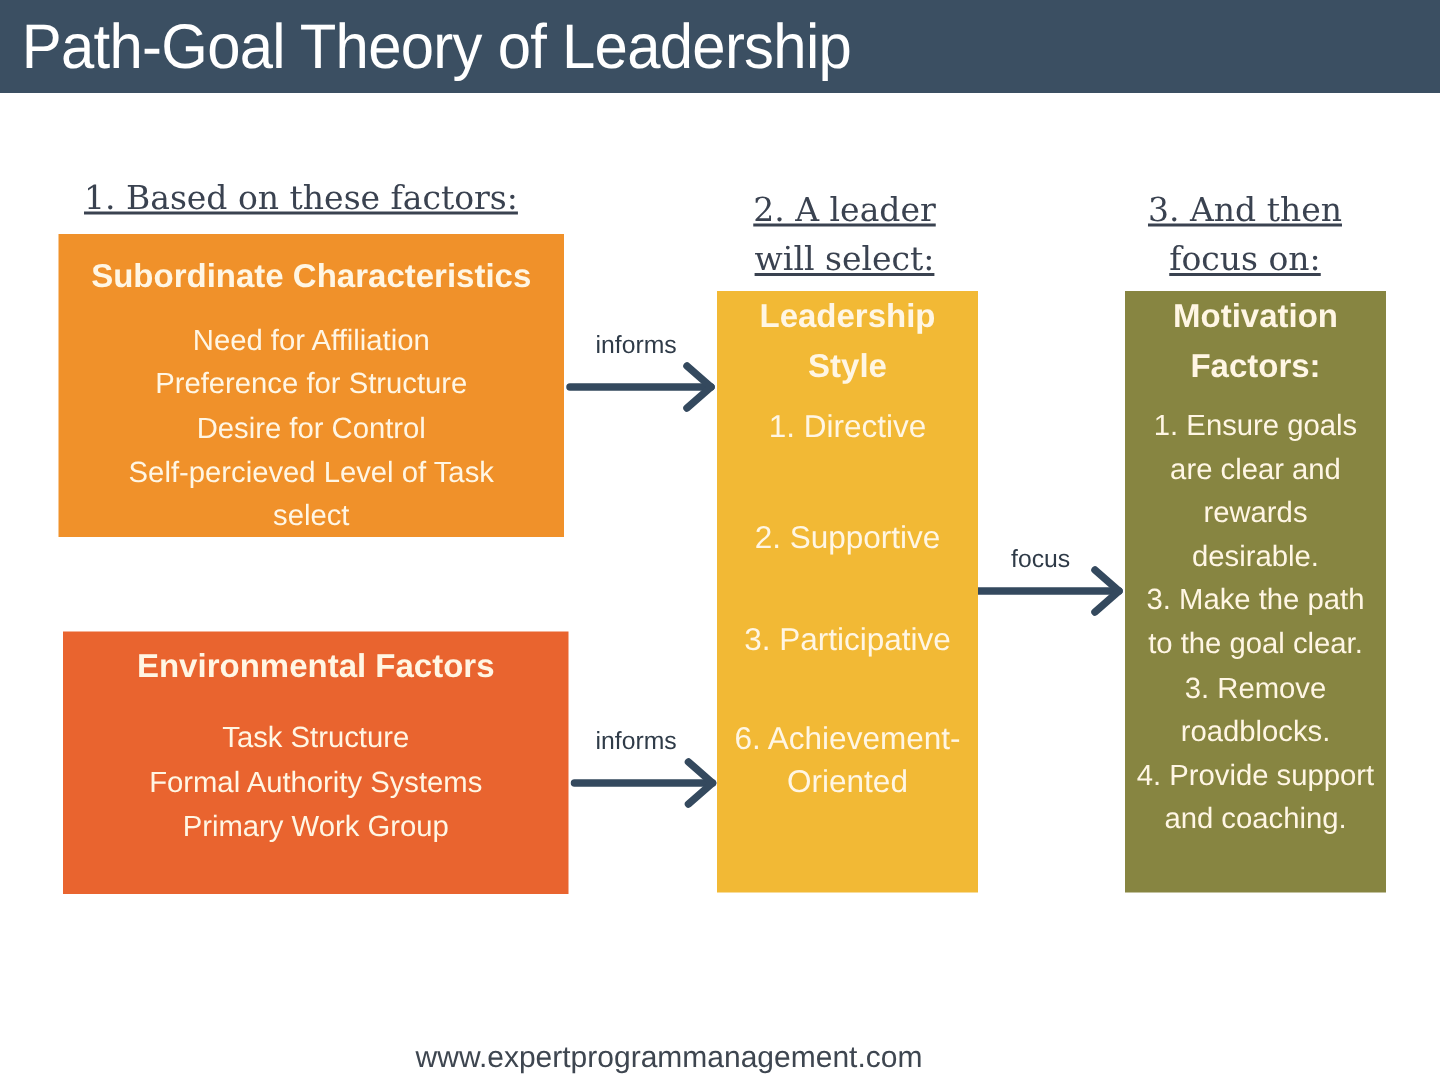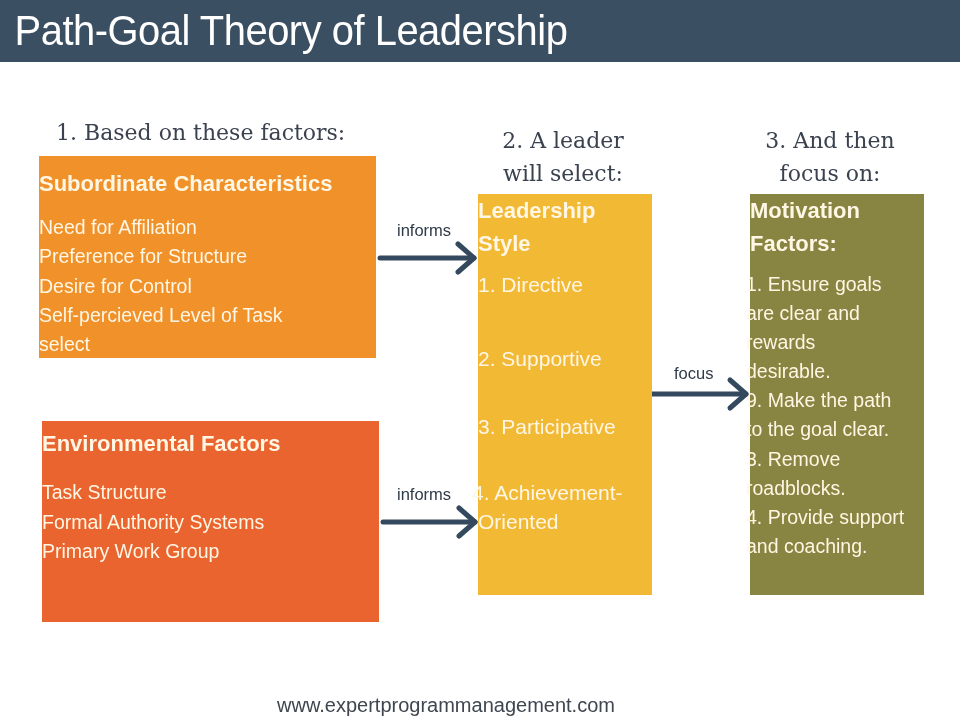--- a/index.html
+++ b/index.html
@@ -13,34 +13,34 @@
   }
   .header .title {
     font-family: "Liberation Sans", sans-serif;
     font-size: 42px; letter-spacing: -0.5px; line-height: 1;
     transform: scaleX(0.95);
   }
 
   .step-label {
     position: absolute; color: #3A4250;
     font-family: "DejaVu Serif", serif; font-size: 22px; line-height: 33px;
-    text-align: center; white-space: nowrap;
+    text-align: center; white-space: nowrap; text-decoration: underline;
   }
 
-  .box { position: absolute; color: #FFF6E4; }
+  .box { position: absolute; color: #FFF6E4; text-align: center; }
   .box .box-title { font-weight: bold; font-size: 22px; color: #FFF6E4; }
   .box .item { font-size: 19.5px; }
 
   .sub { left: 39px; top: 156px; width: 337px; height: 202px; background: #F0912A; }
   .sub .box-title { position: absolute; left: 0; right: 0; top: 15px; line-height: 26px; }
   .sub .items { position: absolute; left: 0; right: 0; top: 212px; }
   .sub .items { top: 57px; }
   .sub .item { line-height: 29.3px; }
 
-  .env { left: 42px; top: 421px; width: 337px; height: 201px; background: #E9642F; }
+  .env { left: 42px; top: 421px; width: 337px; height: 175px; background: #E9642F; }
   .env .box-title { position: absolute; left: 0; right: 0; top: 10px; line-height: 26px; }
   .env .items { position: absolute; left: 0; right: 0; top: 57px; }
   .env .item { line-height: 29.5px; }
 
   .lead { left: 478px; top: 194px; width: 174px; height: 401px; background: #F2B935; padding-left: 28px; }
   .lead .box-title { position: absolute; left: 0; right: 0; top: 0px; line-height: 33px; }
   .lead .style { position: absolute; left: 0; right: 0; line-height: 29px; font-size: 21px; }
 
   .mot { left: 750px; top: 194px; width: 174px; height: 401px; background: #878541; }
   .mot .box-title { position: absolute; left: 0; right: 0; top: 0px; line-height: 33px; }
@@ -97,35 +97,35 @@
 </div>
 
 <div class="box lead">
   <div class="box-title">
     <div>Leadership</div>
     <div>Style</div>
   </div>
   <div class="style" style="top:76px;">1. Directive</div>
   <div class="style" style="top:150px;">2. Supportive</div>
   <div class="style" style="top:218px;">3. Participative</div>
-  <div class="style" style="top:284px; left:-6px; right:-6px;">4. Achievement-</div>
+  <div class="style" style="top:284px; left:-6px; right:-6px;">6. Achievement-</div>
   <div class="style" style="top:313px;">Oriented</div>
 </div>
 
 <div class="box mot">
   <div class="box-title">
     <div>Motivation</div>
     <div>Factors:</div>
   </div>
   <div class="items">
     <div class="item">1. Ensure goals</div>
     <div class="item">are clear and</div>
     <div class="item">rewards</div>
     <div class="item">desirable.</div>
-    <div class="item">9. Make the path</div>
+    <div class="item">3. Make the path</div>
     <div class="item">to the goal clear.</div>
     <div class="item">3. Remove</div>
     <div class="item">roadblocks.</div>
     <div class="item">4. Provide support</div>
     <div class="item">and coaching.</div>
   </div>
 </div>
 
 <span class="arrow-label" style="left:397px; top:221px;">informs</span>
 <svg class="arrow" style="left:376px; top:240px;" width="104" height="36" viewBox="0 0 104 36">

